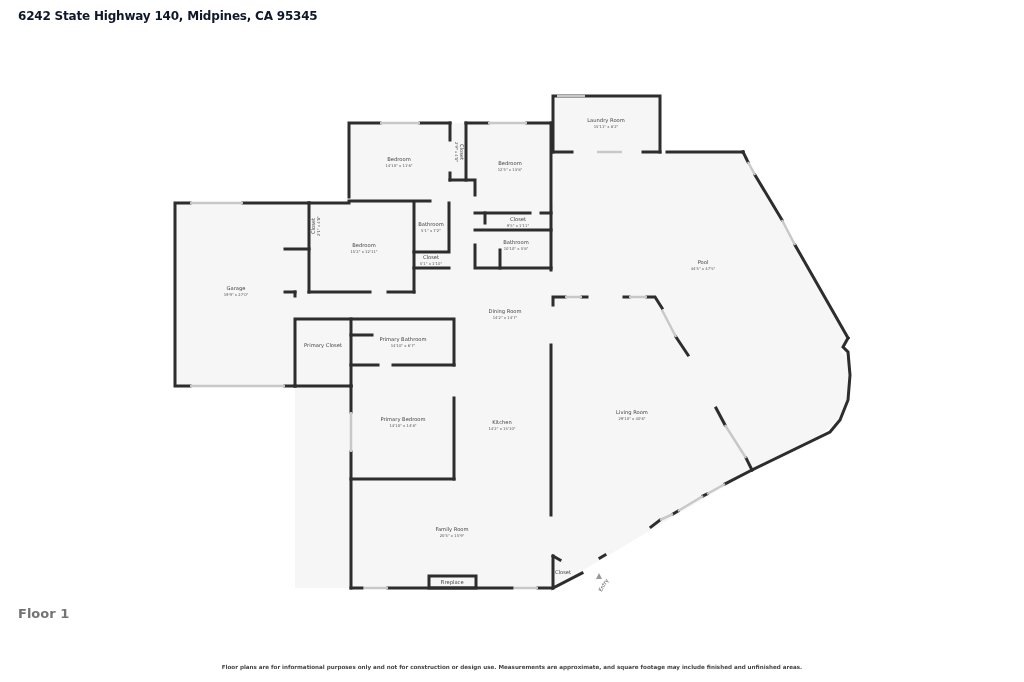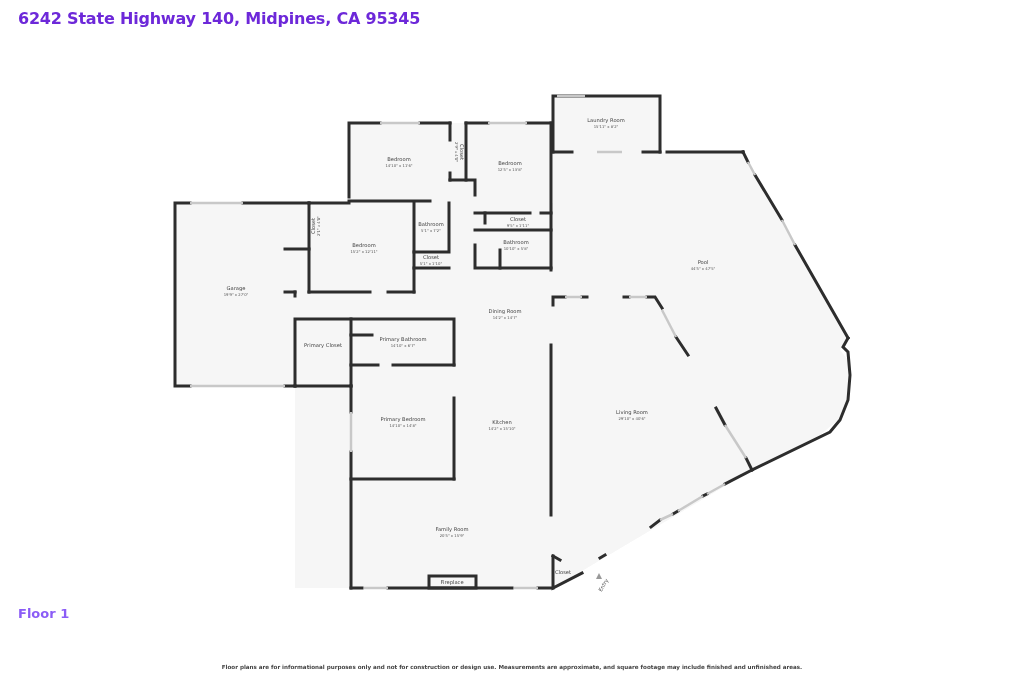--- a/index.html
+++ b/index.html
@@ -1,18 +1,18 @@
 <!DOCTYPE html>
 <html><head>
 <meta charset="utf-8">
 <style>
   html, body { margin: 0; padding: 0; background: #ffffff; }
   body { width: 1024px; height: 682px; position: relative; overflow: hidden; font-family: "DejaVu Sans", sans-serif; }
-  .title { position: absolute; left: 18px; top: 9px; font-size: 16px; font-weight: bold; color: #6d28d9; letter-spacing: -0.2px; }
-  .floor-label { position: absolute; left: 18px; top: 606px; font-size: 13px; font-weight: bold; color: #8b5cf6; }
+  .title { position: absolute; left: 18px; top: 9px; font-size: 12px; font-weight: bold; color: #0f172a; letter-spacing: -0.2px; }
+  .floor-label { position: absolute; left: 18px; top: 606px; font-size: 13px; font-weight: bold; color: #737373; }
   .disclaimer { position: absolute; left: 0; width: 1024px; top: 664px; text-align: center; font-size: 5.6px; font-weight: bold; color: #444; }
   svg.plan { position: absolute; left: 0; top: 0; }
   .room-name { font-family: "DejaVu Sans", sans-serif; font-size: 5.2px; fill: #444; text-anchor: middle; }
   .room-dim { font-family: "DejaVu Sans", sans-serif; font-size: 3.8px; fill: #555; text-anchor: middle; }
   .wall { stroke: #2d2d2d; stroke-width: 3; fill: none; stroke-linecap: square; }
   .win { stroke: #c8c8c8; stroke-width: 2.5; fill: none; }
   .floor { fill: #f6f6f6; stroke: none; }
 </style>
 </head>
 <body>

